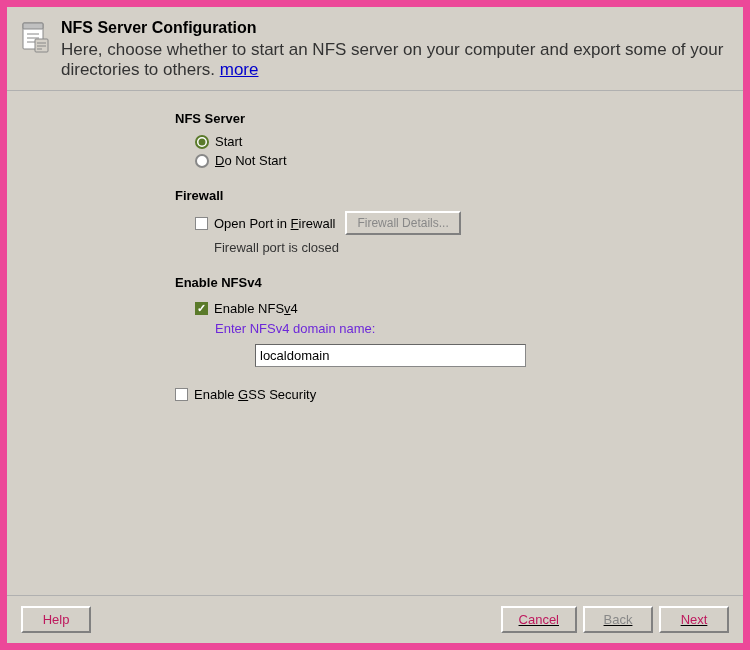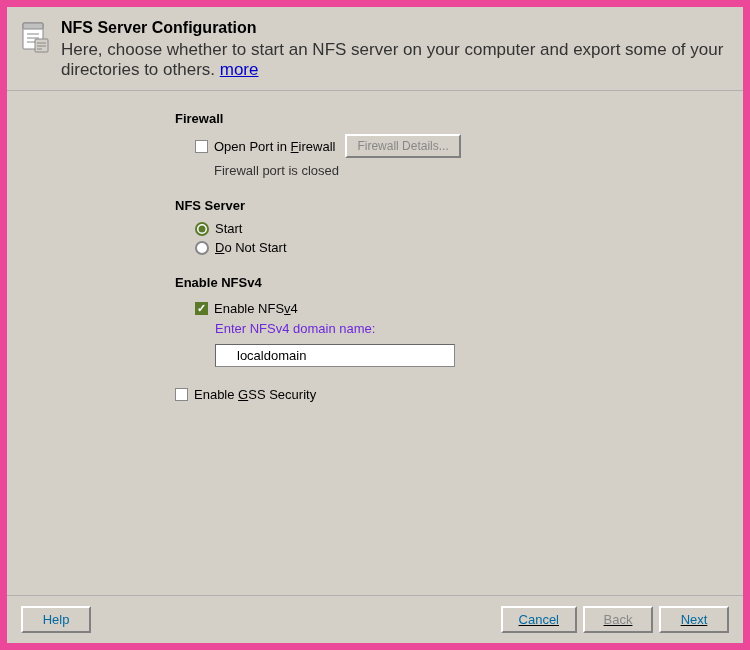--- a/index.html
+++ b/index.html
@@ -207,28 +207,29 @@
       border-top-color: #fff;
       border-left-color: #fff;
       border-bottom-color: #808080;
       border-right-color: #808080;
       color: #888;
       cursor: default;
     }
 
     
     .text-input {
-      width: 240px;
-      padding: 3px 21px;
+      width: 271px;
+      padding: 3px 4px;
       border: 1px solid #888;
       border-top-color: #666;
       border-left-color: #666;
       background: white;
       font-size: 13px;
       outline: none;
+      margin-left: 40px;
     }
 
     .input-label {
       font-size: 13px;
       color: #6d28d9;
       margin-bottom: 4px;
     }
 
     
     .bottom-bar {
@@ -249,21 +250,21 @@
     .btn-bottom {
       padding: 4px 16px;
       font-size: 13px;
       background: #d4d0c8;
       border: 2px solid;
       border-top-color: #ffffff;
       border-left-color: #ffffff;
       border-bottom-color: #808080;
       border-right-color: #808080;
       cursor: pointer;
-      color: #0369a1;
+      color: #be185d;
       min-width: 70px;
     }
 
     .btn-bottom:disabled {
       color: #888;
     }
 
     
     u {
       text-decoration: underline;
@@ -300,51 +301,51 @@
       <span class="header-title">NFS Server Configuration</span>
       <span class="header-desc">
         <span>Here, choose whether to start an NFS server on your computer and export some of your directories to others.</span>
         <a>more</a>
       </span>
     </div>
   </div>
 
   <div class="content">
     <div class="form-container">
-
-      <div class="section">
-        <div class="section-title">Firewall</div>
-        <div class="section-content">
-          <div class="firewall-row">
-            <label class="checkbox-label">
-              <input type="checkbox" style="">
-              <span>Open Port in <u>F</u>irewall</span>
-            </label>
-            <button class="btn-firewall" disabled="">Firewall Details...</button>
-          </div>
-          <div class="firewall-status">Firewall port is closed</div>
-        </div>
-      </div>
 
       <div class="section">
         <div class="section-title">NFS Server</div>
         <div class="section-content">
           <div class="radio-group">
             <label class="radio-label">
               <input type="radio" name="nfs_server" checked="" style="">
               <span>Start</span>
             </label>
             <label class="radio-label">
               <input type="radio" name="nfs_server" style="">
               <span><u>D</u>o Not Start</span>
             </label>
           </div>
         </div>
       </div>
 
+      <div class="section">
+        <div class="section-title">Firewall</div>
+        <div class="section-content">
+          <div class="firewall-row">
+            <label class="checkbox-label">
+              <input type="checkbox" style="">
+              <span>Open Port in <u>F</u>irewall</span>
+            </label>
+            <button class="btn-firewall" disabled="">Firewall Details...</button>
+          </div>
+          <div class="firewall-status">Firewall port is closed</div>
+        </div>
+      </div>
+
       <div class="section nfsv4-section">
         <div class="section-title">Enable NFSv4</div>
         <div class="section-content">
           <label class="checkbox-label">
             <input type="checkbox" checked="" style="">
             <span>Enable NFS<u>v</u>4</span>
           </label>
           <div style="margin-left: 20px; display: flex; flex-direction: column; gap: 4px;">
             <div class="input-label">Enter NFSv4 domain name:</div>
             <input type="text" class="text-input" value="localdomain" style="">

